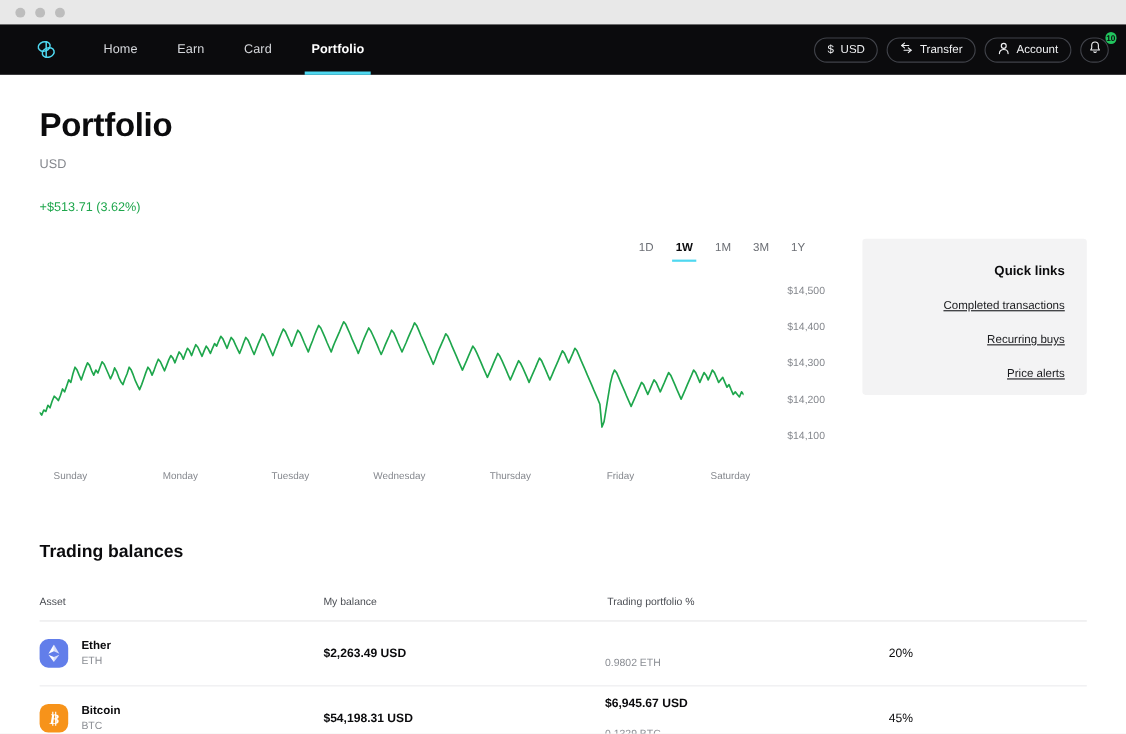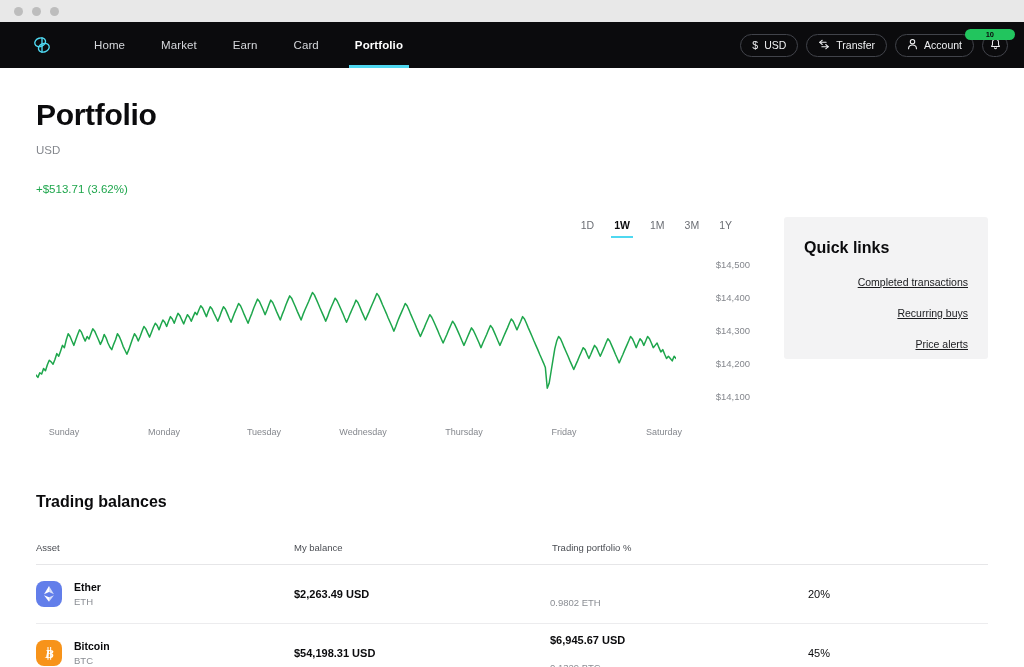--- a/index.html
+++ b/index.html
@@ -31,21 +31,21 @@
   }
   .nav-right { margin-left:auto; display:flex; align-items:center; gap:8px; }
   .pill {
     border:1px solid #41434a; border-radius:16px; height:23px;
     display:flex; align-items:center; gap:6px; padding:0 11px;
     color:#f0f1f3; font-size:10.5px; cursor:pointer; background:transparent;
   }
   .bell-pill { width:26px; height:23px; border-radius:13px; border:1px solid #41434a; display:flex; align-items:center; justify-content:center; position:relative; cursor:pointer; }
   .badge {
     position:absolute; top:-6px; right:-8px; background:#22c55e; color:#0b0b0d;
-    font-size:7.5px; font-weight:bold; border-radius:8px; padding:1px 21px; line-height:1.25;
+    font-size:7.5px; font-weight:bold; border-radius:8px; padding:1px 1px; line-height:1.25;
   }
 
   
   .content { padding:30px 36px 0 36px; }
   .page-title { font-size:30px; font-weight:bold; color:#0b0b0d; letter-spacing:-.3px; }
   .balance-row { display:flex; align-items:flex-end; gap:8px; margin-top:12px; }
   .balance { font-size:31px; color:#0b0b0d; letter-spacing:-.6px; }
   .balance-cur { font-size:11.5px; color:#84878d; padding-bottom:5px; }
   .delta { margin-top:22px; font-size:11.5px; color:#1ea64c; }
 
@@ -60,21 +60,21 @@
   .range.active::after { content:""; position:absolute; left:7px; right:7px; bottom:0; height:2.5px; background:#4fd8f0; }
   .chart-area { position:relative; height:165px; margin-top:10px; }
   .chart-svg { position:absolute; left:0; top:0; }
   .ylabels { position:absolute; right:0; top:0; width:62px; height:165px; }
   .ylabel { position:absolute; right:0; font-size:9.5px; color:#84878d; white-space:nowrap; }
   .xlabels { position:relative; height:20px; margin-top:14px; }
   .xlabel { position:absolute; font-size:9px; color:#84878d; transform:translateX(-50%); }
 
   
   .quick { width:204px; margin-left:34px; background:#f3f3f4; border-radius:3px; padding:22px 20px; height:142px; }
-  .quick-title { font-size:16px; font-weight:bold; color:#0b0b0d; }
+  .quick-title { font-size:12px; font-weight:bold; color:#0b0b0d;text-align:right; }
   .quick-link { display:block; font-size:10.5px; color:#1a1b1e; text-decoration:underline; margin-top:19px; cursor:pointer;text-align:right; }
 
   
   .table-wrap { margin-top:46px; }
   .table-title { font-size:16px; font-weight:bold; color:#0b0b0d; }
   .thead { display:flex; align-items:center; height:34px; margin-top:20px; border-bottom:1px solid #e6e6e8; }
   .th { font-size:9.5px; color:#4a4d53; }
   .trow { display:flex; align-items:center; height:59px; border-bottom:1px solid #ececee; }
   .c-asset { width:258px; display:flex; align-items:center; gap:12px; }
   .c-price { width:256px; }
@@ -104,21 +104,20 @@
       <div class="logo">
         <svg width="22" height="22" viewBox="0 0 24 24">
           <ellipse cx="10" cy="9" rx="6" ry="4.6" fill="none" stroke="#4fd8f0" stroke-width="1.5" transform="rotate(-18 10 9)"></ellipse>
           <ellipse cx="14" cy="15" rx="6" ry="4.6" fill="none" stroke="#4fd8f0" stroke-width="1.5" transform="rotate(-18 14 15)"></ellipse>
           <path d="M12 3.5 L12 20.5" stroke="#4fd8f0" stroke-width="1.5"></path>
         </svg>
       </div>
 
       <div class="nav-links">
         <div class="nav-link">Home</div>
-        <div class="nav-link">Market</div>
         <div class="nav-link">Earn</div>
         <div class="nav-link">Card</div>
         <div class="nav-link active">Portfolio</div>
       </div>
 
       <div class="nav-right">
         <div class="pill">
           <span>$</span>
           <span>USD</span>
         </div>

